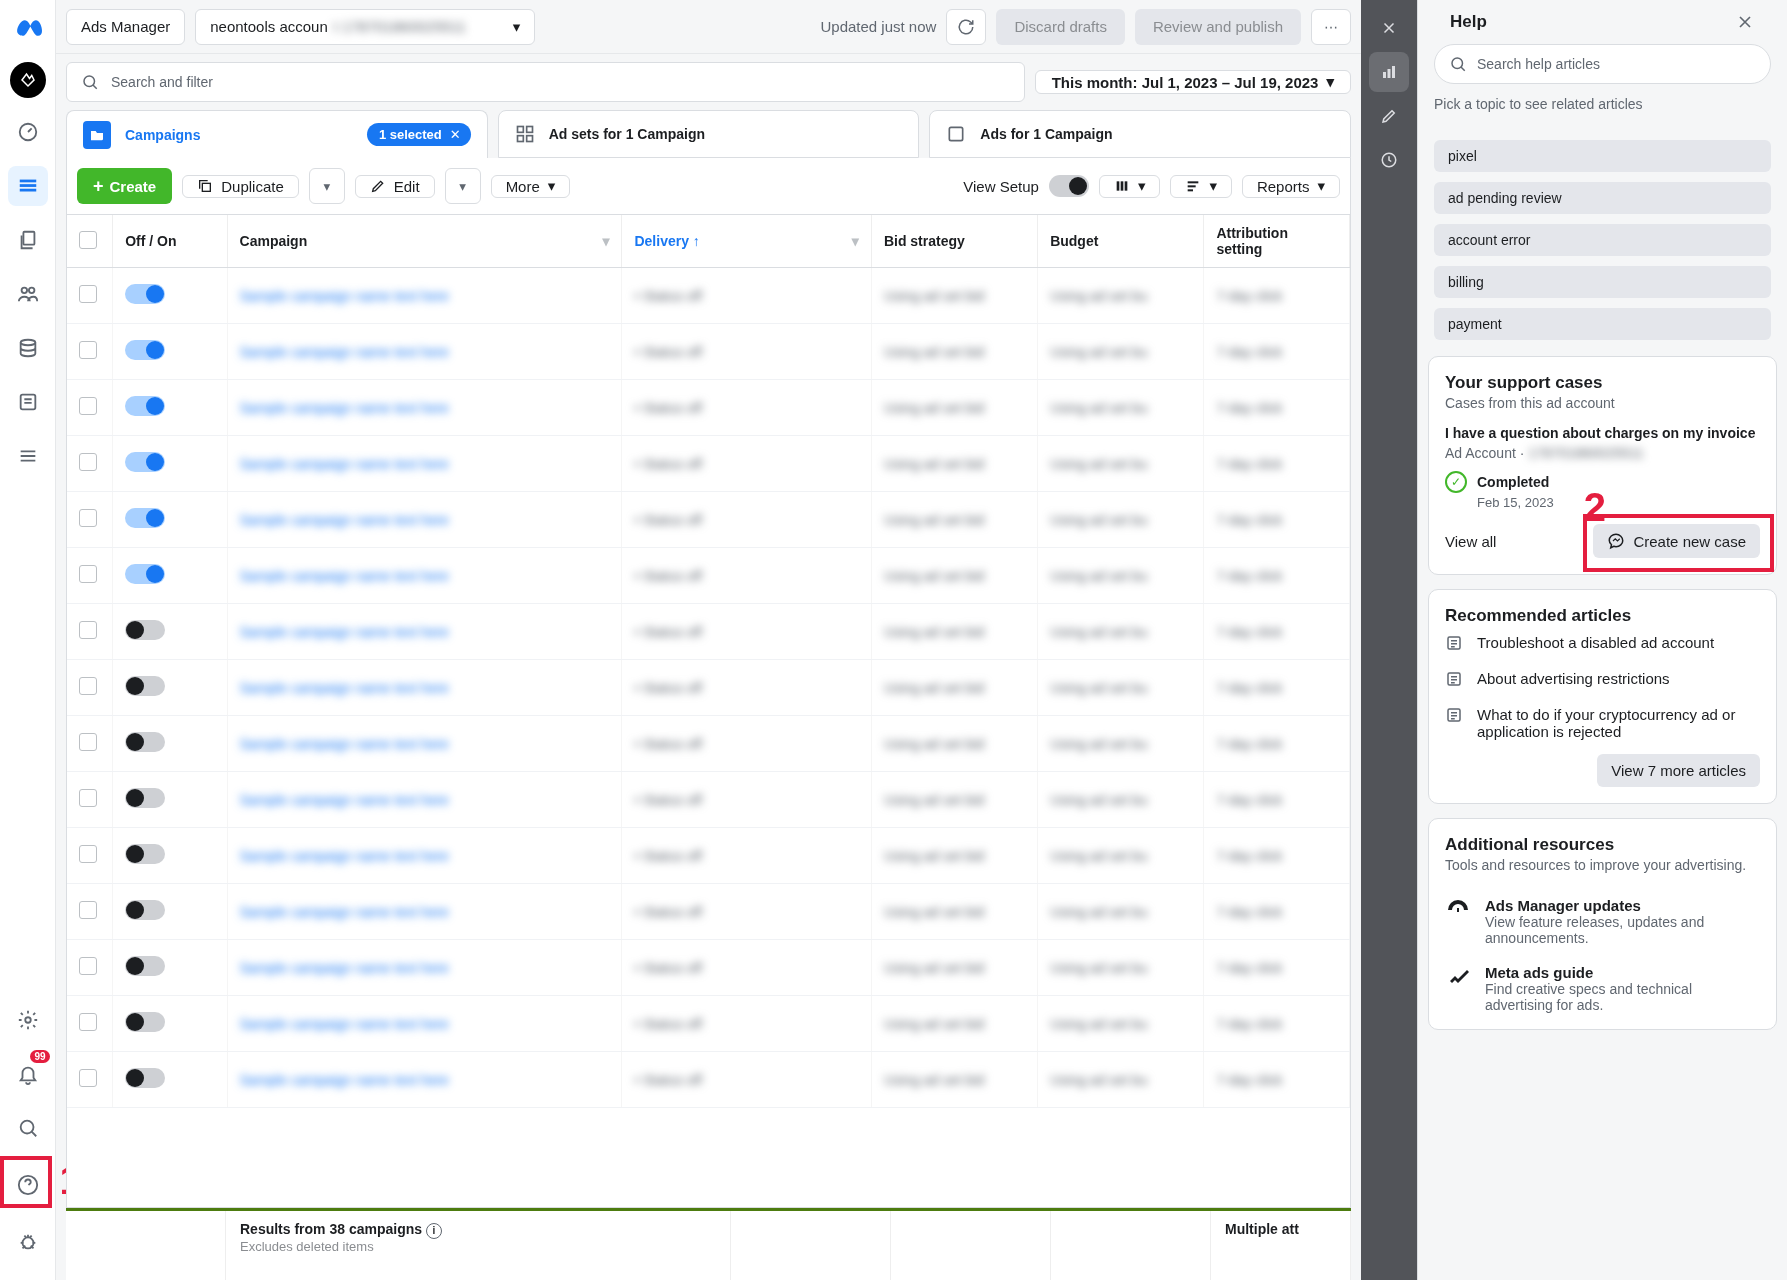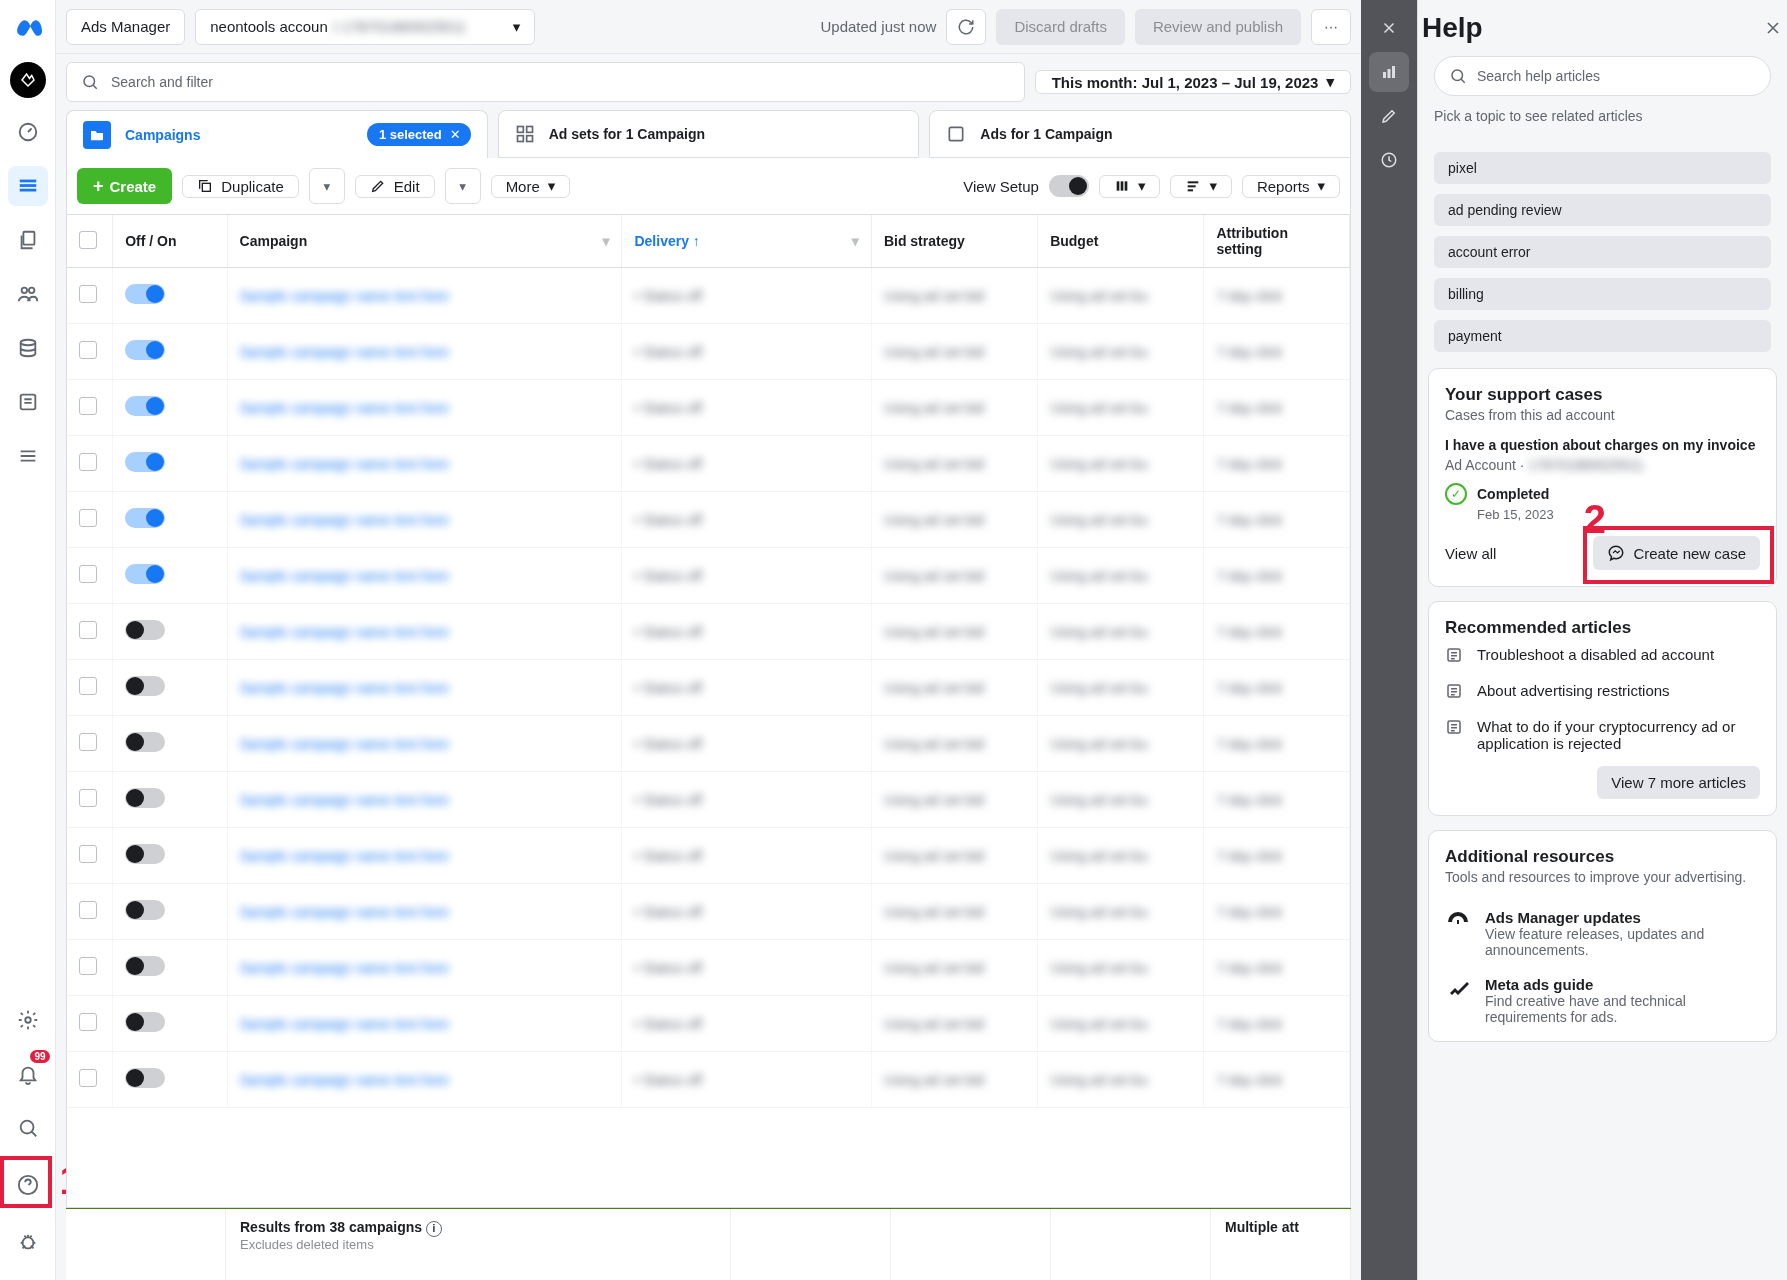--- a/index.html
+++ b/index.html
@@ -44,31 +44,31 @@
 th.delivery { color:#1877f2;}
 td { padding:8px 12px; border-bottom:1px solid #f0f2f5; height:56px; border-right:1px solid #f5f5f5;}
 .chk { width:18px; height:18px; border:1px solid #bcc0c4; border-radius:3px; display:inline-block;}
 .switch { width:40px; height:20px; border-radius:10px; position:relative; display:inline-block;}
 .switch.on { background:#a8d0ff;}
 .switch.on .knob { width:18px; height:18px; background:#1877f2; border-radius:50%; position:absolute; right:1px; top:1px;}
 .switch.off { background:#ced0d4;}
 .switch.off .knob { width:18px; height:18px; background:#1c1e21; border-radius:50%; position:absolute; left:1px; top:1px;}
 .blur-link { filter: blur(4px); color:#1877f2; display:inline-block;}
 .blur-text { filter: blur(4px); color:#606770; display:inline-block;}
-.footer-row { height:72px; border-top:1px solid #4d7c0f; display:flex; margin:0 10px; background:#fff;}
+.footer-row { height:72px; border-top:3px solid #4d7c0f; display:flex; margin:0 10px; background:#fff;}
 .footer-cell { padding:10px 14px; border-right:1px solid #eee;}
 .footer-cell.first { width:240px;}
 .footer-cell .title { font-weight:600;}
 .footer-cell .sub { color:#8a8d91; font-size:13px;}
 .right-rail { width:56px; background:#525459; display:flex; flex-direction:column; align-items:center; padding-top:8px; gap:4px; position:relative;}
 .right-rail .close-square { width:40px; height:40px; display:flex; align-items:center; justify-content:center; color:#dcdde1; border-radius:8px; cursor:pointer;}
 .right-rail-btn { width:40px; height:40px; display:flex; align-items:center; justify-content:center; color:#dcdde1; border-radius:8px; cursor:pointer;}
 .right-rail-btn.active { background:#6b6d72;}
 .help-panel { width:370px; background:#f5f6f7; border-left:1px solid #dadde1; display:flex; flex-direction:column; overflow-y:auto;}
-.help-header { display:flex; align-items:center; padding:12px 4px; font-size:28px; font-weight:700;}
+.help-header { display:flex; align-items:center; padding:12px 32px; font-size:17px; font-weight:700;}
 .help-header .x { margin-left:auto; color:#606770; cursor:pointer;}
 .help-search { margin:0 16px 12px; background:#fff; border:1px solid #dadde1; border-radius:20px; height:40px; display:flex; align-items:center; padding:0 14px; gap:10px; color:#606770;}
 .help-sub { padding:0 16px 10px; color:#606770; font-size:14px;}
 .topic-chips { display:flex; flex-wrap:wrap; gap:10px; padding:18px 16px 16px;flex-direction:column;}
 .topic-chip { background:#e4e6eb; border-radius:6px; padding:8px 14px; font-size:14px; color:#1c1e21; cursor:pointer;}
 .card { background:#fff; margin:0 10px 14px; border:1px solid #dadde1; border-radius:10px; padding:16px; position:relative;}
 .card h3 { font-size:17px; font-weight:700; margin-bottom:2px;}
 .card .subtitle { color:#606770; font-size:14px; margin-bottom:14px;}
 .case-title { font-weight:600; margin-bottom:4px;}
 .case-sub { color:#606770; font-size:14px; margin-bottom:10px;}
@@ -602,18 +602,18 @@
           </div>
         </div>
         <div class="res-item">
           <span class="res-icon">
             <svg width="24" height="24" viewBox="0 0 24 24" fill="currentColor">
               <path d="M21 5l-9 9-3-3-5 5 2 2 3-3 3 3 11-11z"></path>
             </svg>
           </span>
           <div>
             <div class="res-title">Meta ads guide</div>
-            <div class="res-sub">Find creative have and technical requirements for ads.</div>
+            <div class="res-sub">Find creative specs and technical advertising for ads.</div>
           </div>
         </div>
       </div>
   </div>
 </div>
 
 </body></html>

